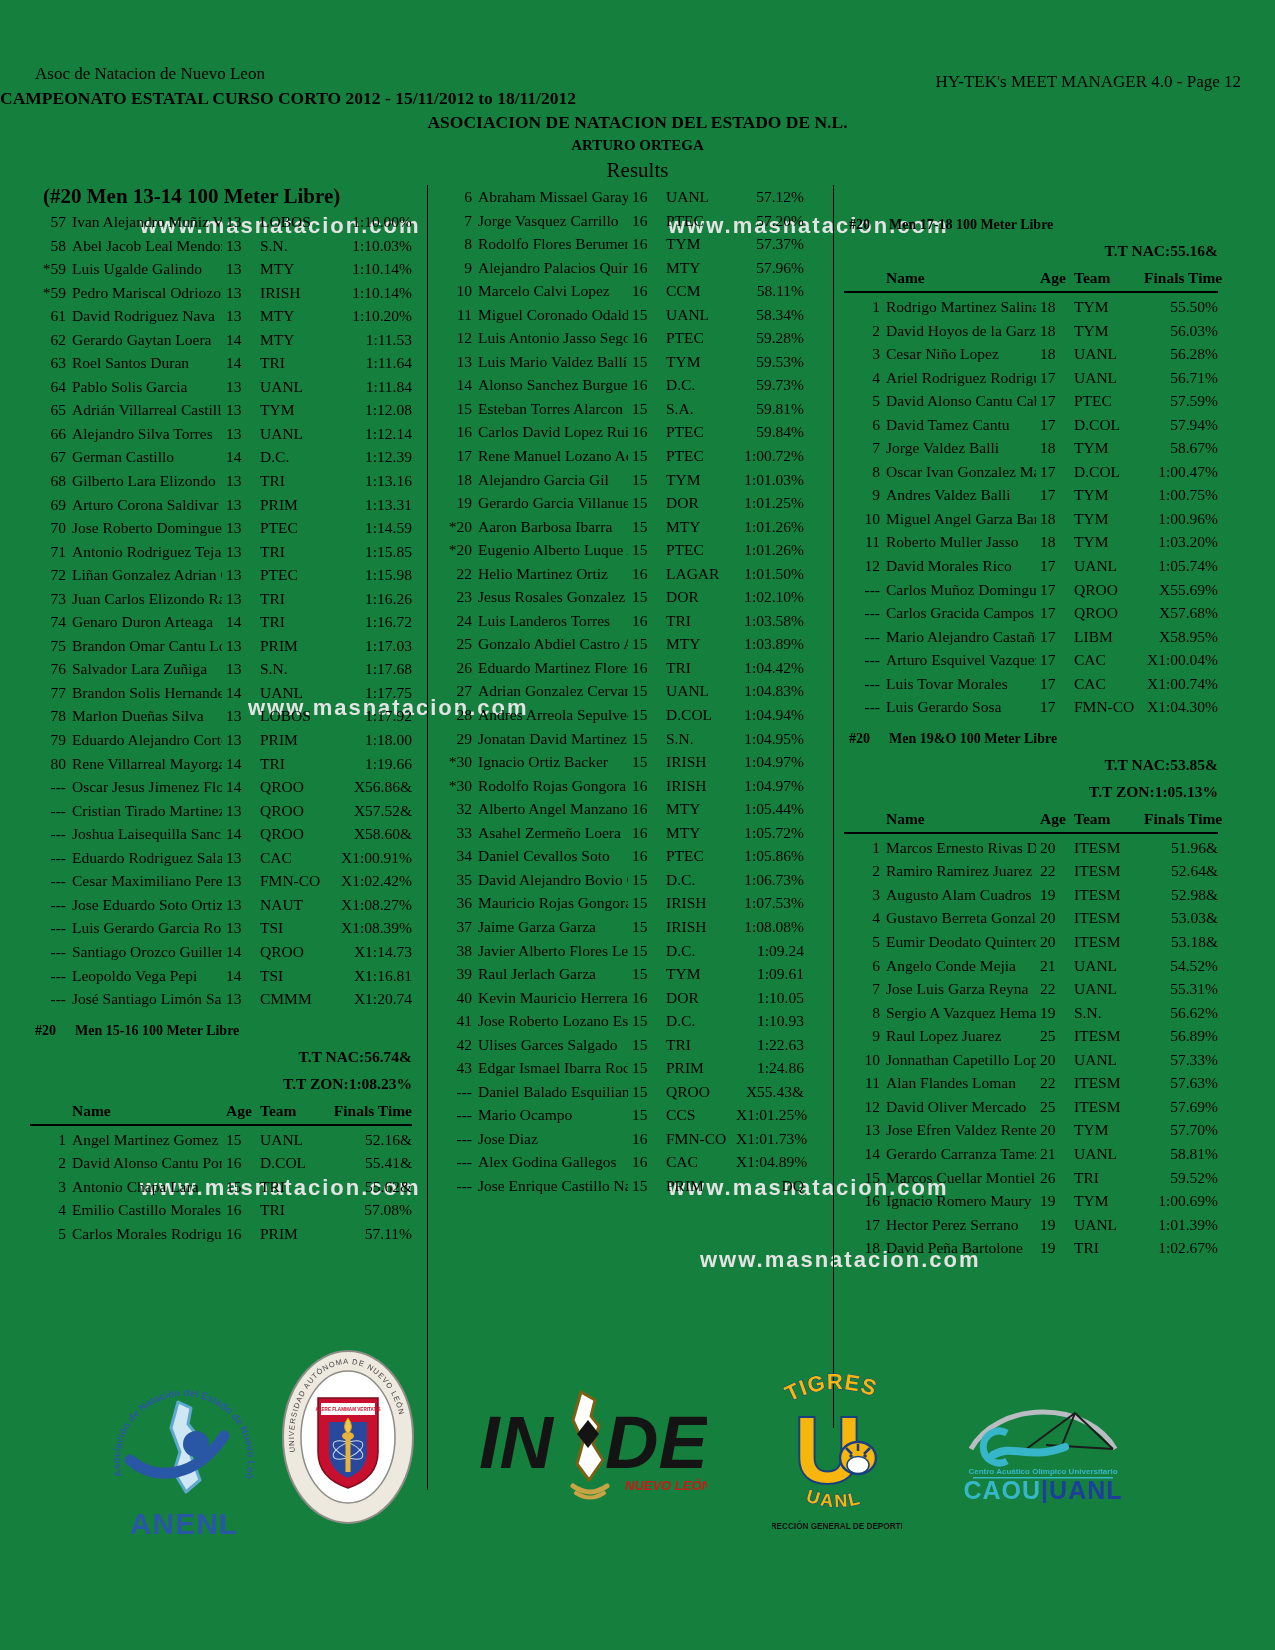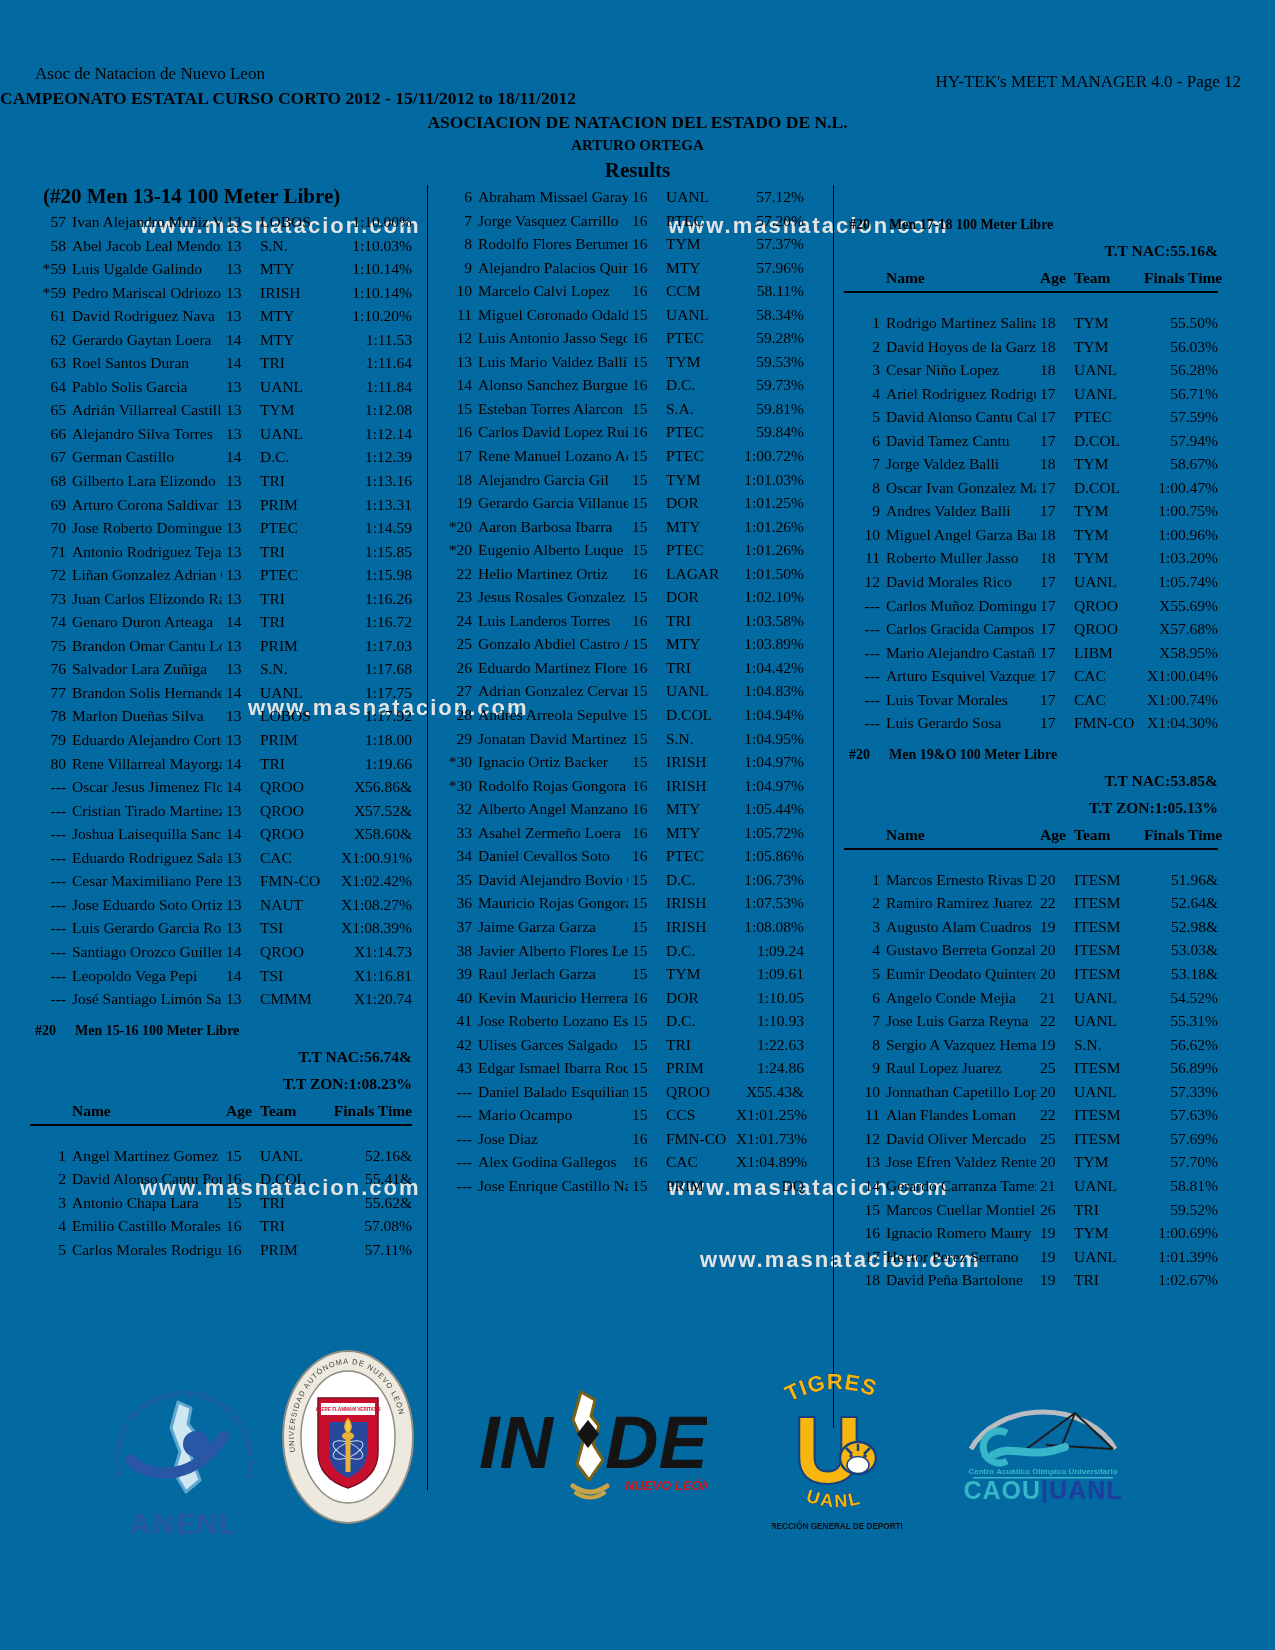--- a/index.html
+++ b/index.html
@@ -1,39 +1,39 @@
 <!DOCTYPE html>
 <html><head>
 <meta charset="utf-8">
 <style>
   html,body{margin:0;padding:0;background:#fff;}
-  .page{position:relative;width:1275px;height:1650px;background:#0369a1;overflow:hidden;
+  .page{position:relative;width:1275px;height:1650px;background:#15803d;overflow:hidden;
         font-family:"Liberation Serif",serif;color:#000;}
   .hdr-left{position:absolute;left:35px;top:64px;font-size:17px;}
   .hdr-right{position:absolute;right:34px;top:72px;font-size:17px;}
   .hdr-title{position:absolute;left:0;right:0;top:88px;text-align:left;font-weight:bold;font-size:17.5px;}
   .hdr-sub{position:absolute;left:0;right:0;top:112px;text-align:center;font-weight:bold;font-size:17.5px;}
   .hdr-sub2{position:absolute;left:0;right:0;top:137px;text-align:center;font-weight:bold;font-size:15px;}
-  .hdr-results{position:absolute;left:0;right:0;top:158px;text-align:center;font-weight:bold;font-size:21px;}
+  .hdr-results{position:absolute;left:0;right:0;top:158px;text-align:center;font-weight:normal;font-size:21px;}
   .wm{position:absolute;font-family:"Liberation Sans",sans-serif;font-weight:bold;font-size:22px;
       color:#e3e3e3;letter-spacing:2px;z-index:0;white-space:nowrap;}
   .col{position:absolute;top:185px;font-size:15.5px;line-height:23.55px;z-index:1;}
   #col1{left:30px;width:382px;}
   #col2{left:436px;width:368px;}
   #col3{left:844px;width:374px;padding-top:20px;}
   .vline{position:absolute;width:1px;background:#000;z-index:1;}
   #divider1{left:427px;top:185px;height:1305px;}
   #divider2{left:833px;top:185px;height:1243px;}
   .row{display:flex;height:23.55px;white-space:nowrap;}
   .place{width:36px;text-align:right;flex:none;}
   .name{width:150px;margin-left:6px;flex:none;overflow:hidden;}
   .age{width:26px;margin-left:4px;flex:none;}
   .team{width:70px;margin-left:8px;flex:none;}
   .time{flex:1;text-align:right;}
-  .hdr-row{font-weight:bold;border-bottom:2px solid #000;height:25px;margin-bottom:18px;}
+  .hdr-row{font-weight:bold;border-bottom:2px solid #000;height:25px;margin-bottom:2px;}
   .cont-hdr{font-weight:bold;font-size:21px;height:25px;padding-left:4px;white-space:nowrap;margin-left:9px;}
   .sec-title{font-weight:bold;font-size:14px;height:26px;margin-top:8px;display:flex;white-space:nowrap;}
   .sec-num{width:40px;padding-left:5px;flex:none;}
   .sec-name{flex:1;}
   .tt-line{height:27px;padding-left:46px;white-space:nowrap;text-align:right;}
   .tt-label{display:inline-block;width:84px;font-weight:bold;}
   .tt-value{font-weight:bold;}
   .logo{position:absolute;z-index:1;}
   #logo-anenl{left:108px;top:1368px;width:152px;height:172px;}
   #logo-uanl-seal{left:281px;top:1350px;width:135px;height:175px;}

